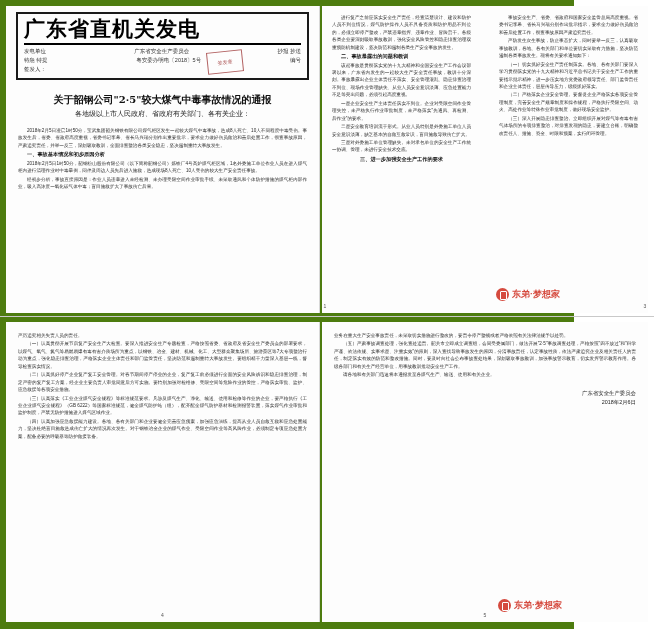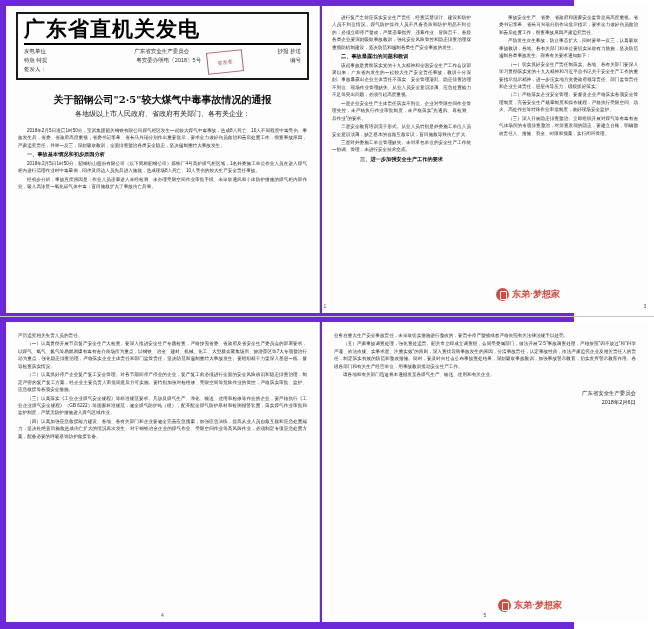--- a/index.html
+++ b/index.html
@@ -1,17 +1,17 @@
 <!DOCTYPE html>
 <html><head>
 <meta charset="utf-8">
 <style>
   html,body{margin:0;padding:0;background:#ffffff;}
   body{width:654px;height:629px;font-family:"Liberation Sans",sans-serif;color:#111;overflow:hidden;}
-  .page{position:relative;width:574px;height:629px;background:#6d28d9;}
+  .page{position:relative;width:574px;height:629px;background:#4d7c0f;}
 
   
   .sheet{position:absolute;background:#fdfdfd;overflow:hidden;}
   .sheet.top-left{left:6px;top:6px;width:313px;height:307px;border-right:1px solid #d8d8d8;}
   .sheet.top-right{left:322px;top:6px;width:326px;height:307px;}
   .sheet.bot-left{left:6px;top:322px;width:313px;height:300px;border-right:1px solid #d8d8d8;}
   .sheet.bot-right{left:322px;top:322px;width:326px;height:300px;}
   .hr-split{position:absolute;left:0;top:316px;width:654px;height:1px;background:#c9c9c9;}
 
   

